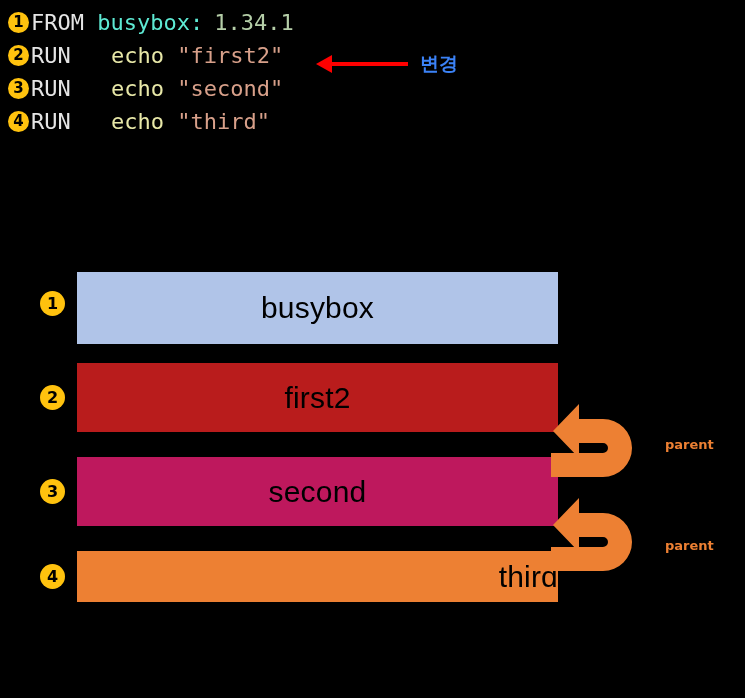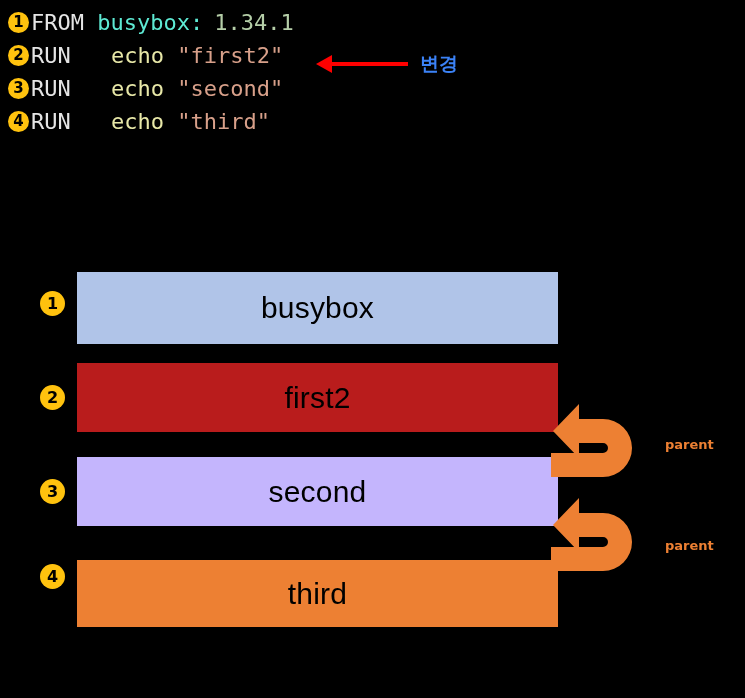--- a/index.html
+++ b/index.html
@@ -211,28 +211,28 @@
 
   <div class="layer-row" style="top:113px;height:69px;">
     <div class="layer-badge" style="top:22px;">2</div>
     <div class="layer-bar" style="top:0;height:69px;background:#b91c1c;">
       <span>first2</span>
     </div>
   </div>
 
   <div class="layer-row" style="top:207px;height:69px;">
     <div class="layer-badge" style="top:22px;">3</div>
-    <div class="layer-bar" style="top:0;height:69px;background:#c4b5fd;">
+    <div class="layer-bar" style="top:0;height:69px;background:#be185d;">
       <span>second</span>
     </div>
   </div>
 
   <div class="layer-row" style="top:293px;height:67px;">
     <div class="layer-badge" style="top:21px;">4</div>
-    <div class="layer-bar" style="top:17px;height:67px;background:#ed8033;">
+    <div class="layer-bar" style="top:8px;height:51px;background:#ed8033;justify-content:flex-end;">
       <span>third</span>
     </div>
   </div>
 
   <svg class="parent-arrow" style="top:140px;" width="110" height="110" viewBox="0 0 110 110">
     <path d="M 0 87 L 52 87 A 29 29 0 0 0 52 29 L 28 29 L 28 14 L 2 41 L 28 68 L 28 53 L 52 53 A 5 5 0 0 1 52 63 L 0 63 Z" fill="#ed8033"></path>
   </svg>
   <div class="parent-label" style="left:665px;top:187px;">parent</div>
 
   <svg class="parent-arrow" style="top:234px;" width="110" height="110" viewBox="0 0 110 110">

